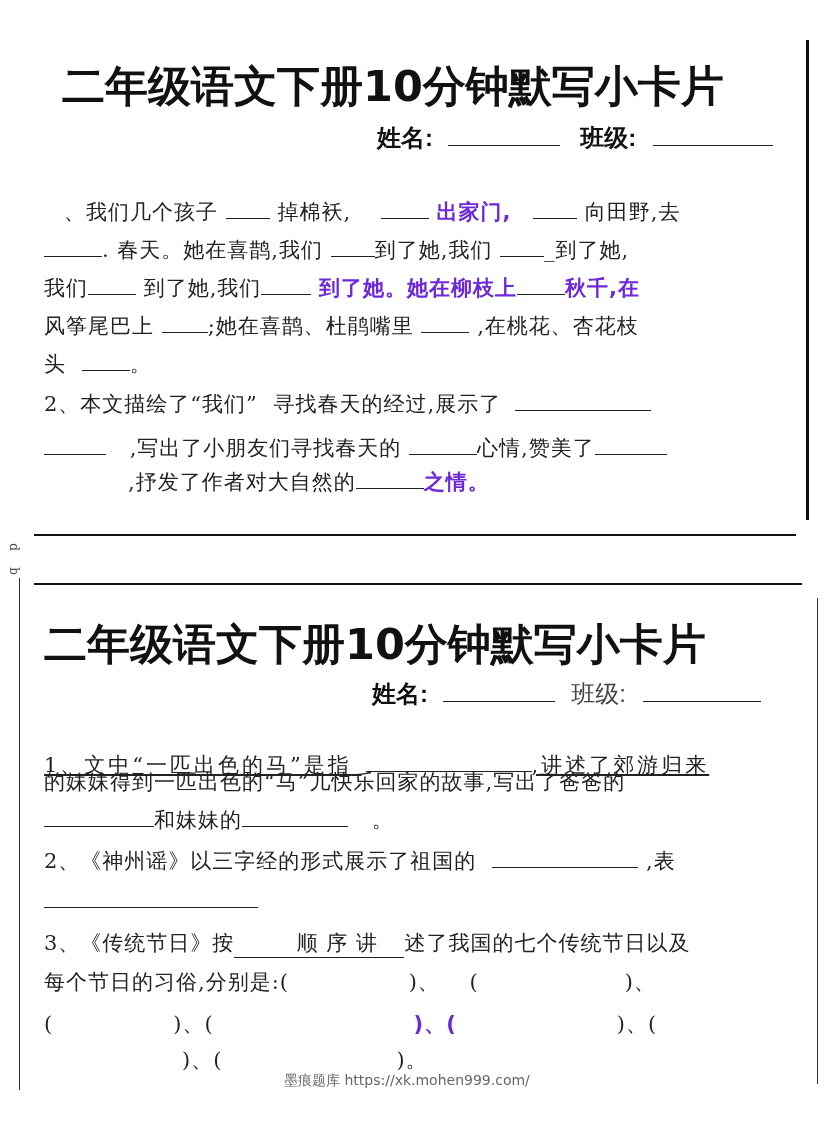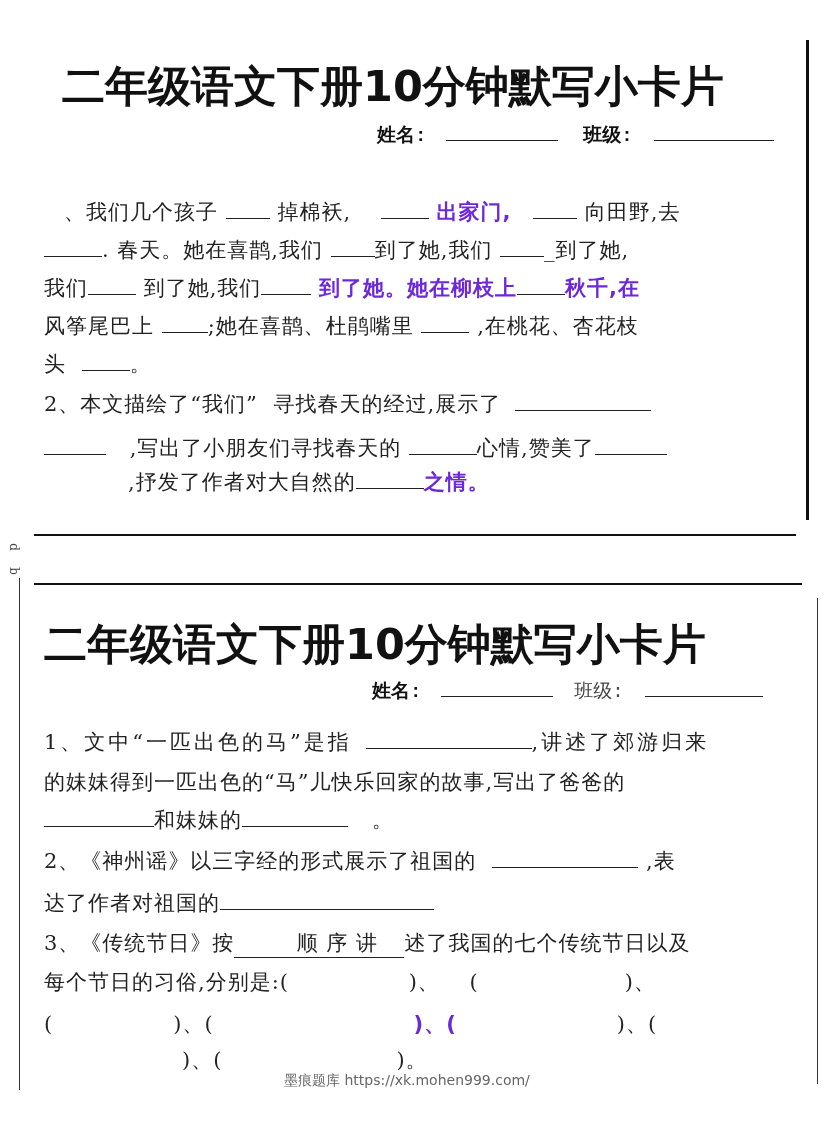--- a/index.html
+++ b/index.html
@@ -1,21 +1,21 @@
 <!DOCTYPE html>
 <html><head>
 <meta charset="utf-8">
 <style>
   html, body { margin:0; padding:0; background:#ffffff; }
   body { width:840px; height:1122px; position:relative; overflow:hidden;
          font-family:"DejaVu Serif", "Liberation Serif", serif; color:#222; }
   .abs { position:absolute; }
   .title { font-family:"DejaVu Sans","Liberation Sans",sans-serif; font-weight:bold;
            font-size:43px; color:#111; white-space:nowrap; letter-spacing:0px; }
-  .namerow { font-family:Liberation Mono, monospace; font-size:19px; color:#111; white-space:nowrap; }
+  .namerow { font-family:Liberation Sans, sans-serif; font-size:24px; color:#111; white-space:nowrap; }
   .namerow .lbl { font-weight:bold; }
   .namerow .lbl.light { font-weight:normal; color:#444; }
   .blankline { display:inline-block; border-bottom:1.5px solid #222; vertical-align:baseline; height:1px; }
   .line { font-size:21px; white-space:nowrap; color:#222; letter-spacing:1px; }
   .line .b { font-weight:bold; color:#6d28d9; font-family:"DejaVu Sans","Liberation Sans",sans-serif; }
   .u { display:inline-block; border-bottom:1.5px solid #222; height:18px; vertical-align:baseline; }
   .ut { text-decoration:underline; text-underline-offset:4px; }
   .hr { position:absolute; height:0; border-top:2px solid #111; }
   .vr { position:absolute; width:0; }
   .watermark { font-family:"DejaVu Sans","Liberation Sans",sans-serif; font-size:14px; color:#666; white-space:nowrap; }
@@ -95,41 +95,41 @@
 
 <div class="abs title" style="left:44px;top:616px;">二年级语文下册10分钟默写小卡片</div>
 
 <div class="abs namerow" style="left:372px;top:678px;">
   <span class="lbl">姓名:</span>
   <span class="blankline" style="width:112px;margin-left:8px;"></span>
   <span class="lbl light" style="margin-left:10px;">班级:</span>
   <span class="blankline" style="width:118px;margin-left:10px;"></span>
 </div>
 
-<div class="abs line" style="left:44px;top:728px;letter-spacing:3px;">
+<div class="abs line" style="left:44px;top:751px;letter-spacing:3px;text-decoration:underline;">
   <span>1、文中“一匹出色的马”是指</span>
   <span class="u" style="width:166px;margin-left:4px;"></span><span>,讲述了郊游归来</span>
 </div>
 
 <div class="abs line" style="left:44px;top:768px;">
   <span>的妹妹得到一匹出色的“马”儿快乐回家的故事,写出了爸爸的</span>
 </div>
 
 <div class="abs line" style="left:44px;top:806px;">
   <span class="u" style="width:110px;"></span><span>和妹妹的</span><span class="u" style="width:106px;"></span>
   <span style="margin-left:16px;">。</span>
 </div>
 
 <div class="abs line" style="left:44px;top:847px;">
   <span>2、《神州谣》以三字经的形式展示了祖国的</span>
   <span class="u" style="width:146px;margin-left:8px;"></span><span style="margin-left:8px;">,表</span>
 </div>
 
 <div class="abs line" style="left:44px;top:889px;">
-  <span>达了作者对祖国的</span><span class="u" style="width:214px;"></span>
+  <span class="u" style="width:214px;"></span>
 </div>
 
 <div class="abs line" style="left:44px;top:929px;">
   <span>3、《传统节日》按</span><span class="ut" style="display:inline-block;width:170px;border-bottom:1.5px solid #222;text-align:center;text-decoration:none;"><span style="margin-left:36px;">顺 序</span> <span>讲</span></span><span>述了我国的七个传统节日以及</span>
 </div>
 
 <div class="abs line" style="left:44px;top:968px;">
   <span>每个节日的习俗,分别是:(</span>
   <span style="display:inline-block;width:112px;"></span><span>)、</span>
   <span style="margin-left:22px;">(</span><span style="display:inline-block;width:146px;"></span><span>)、</span>

